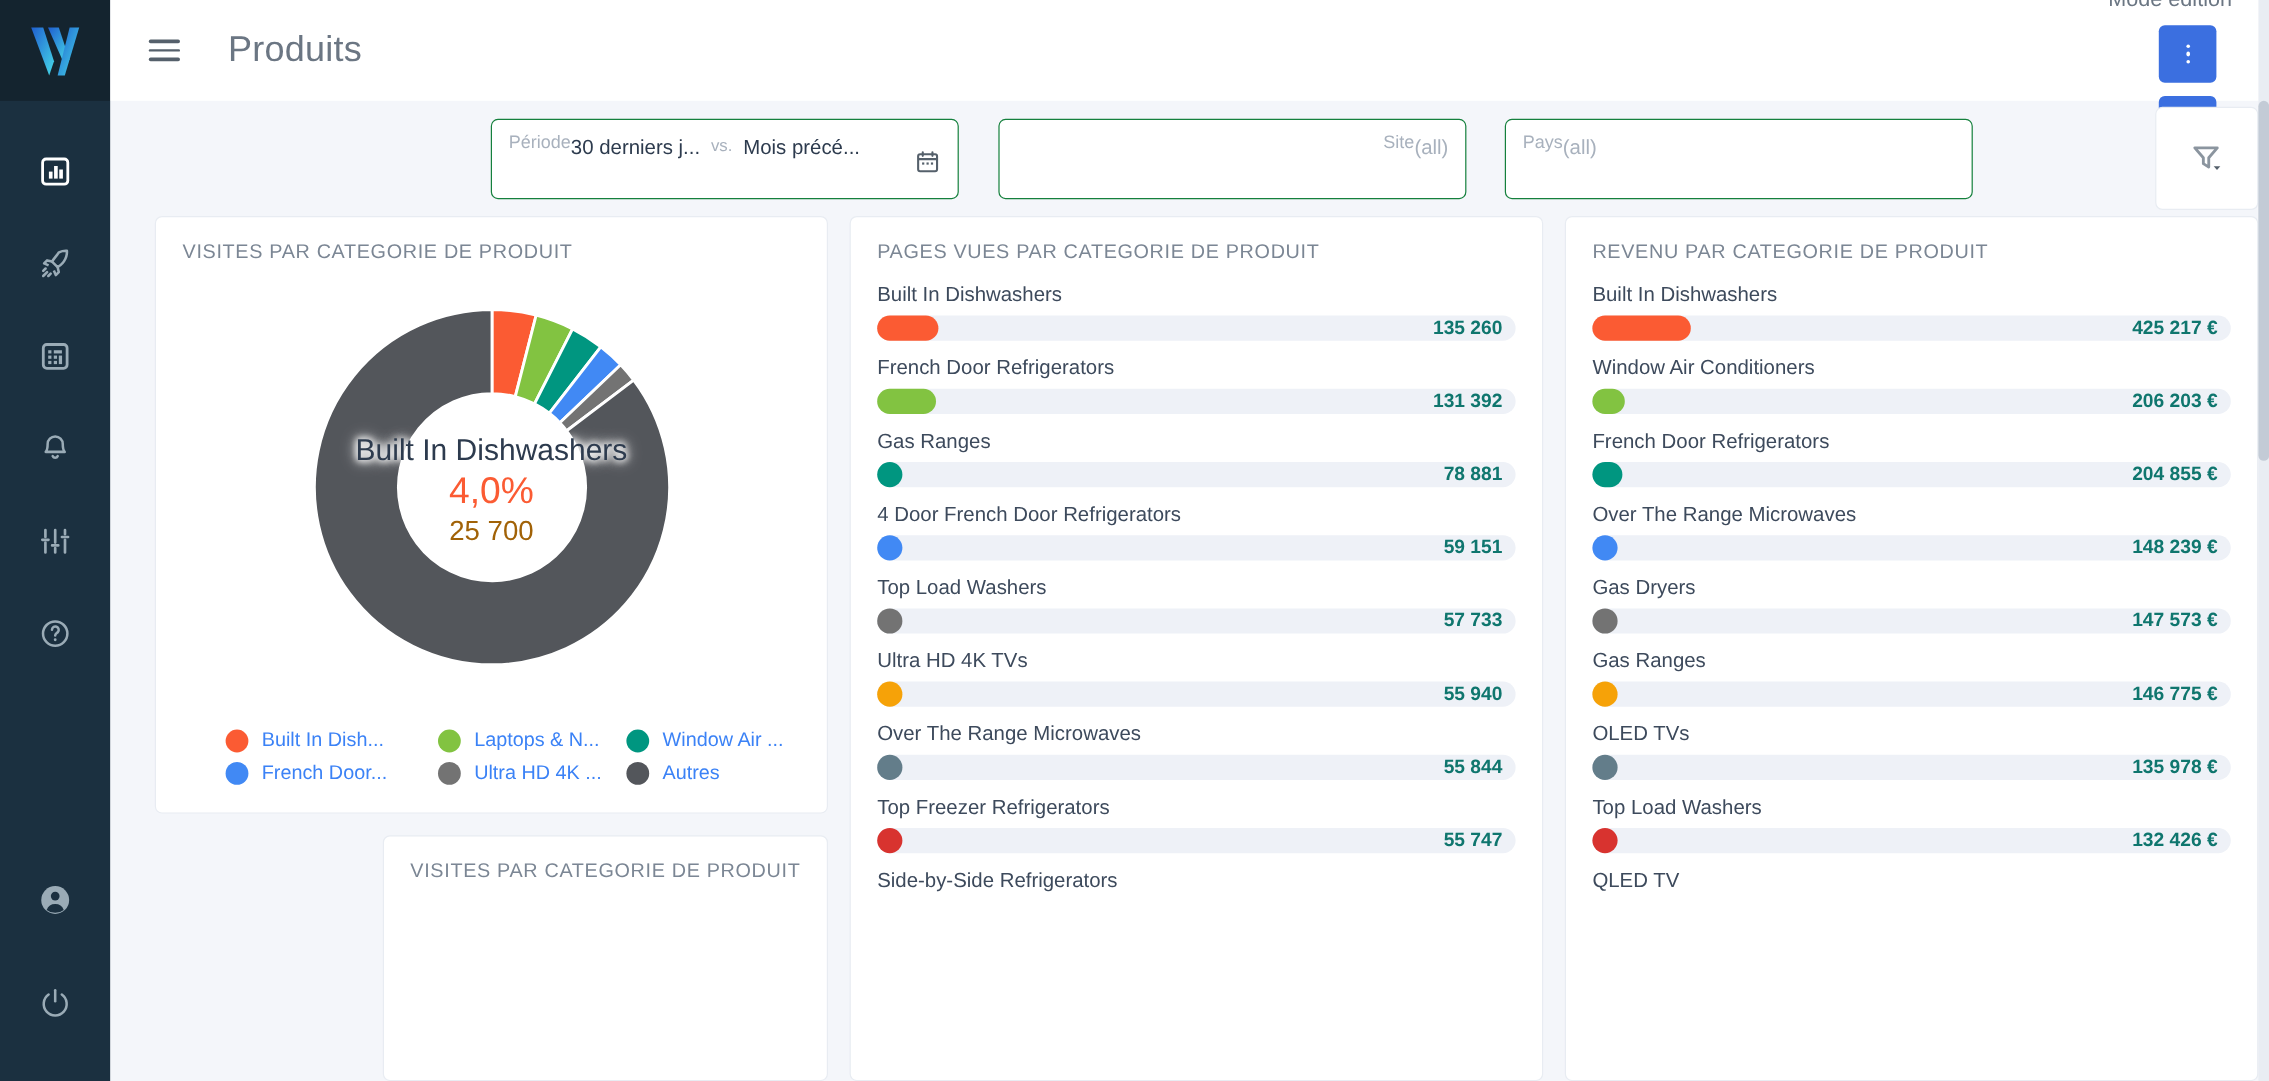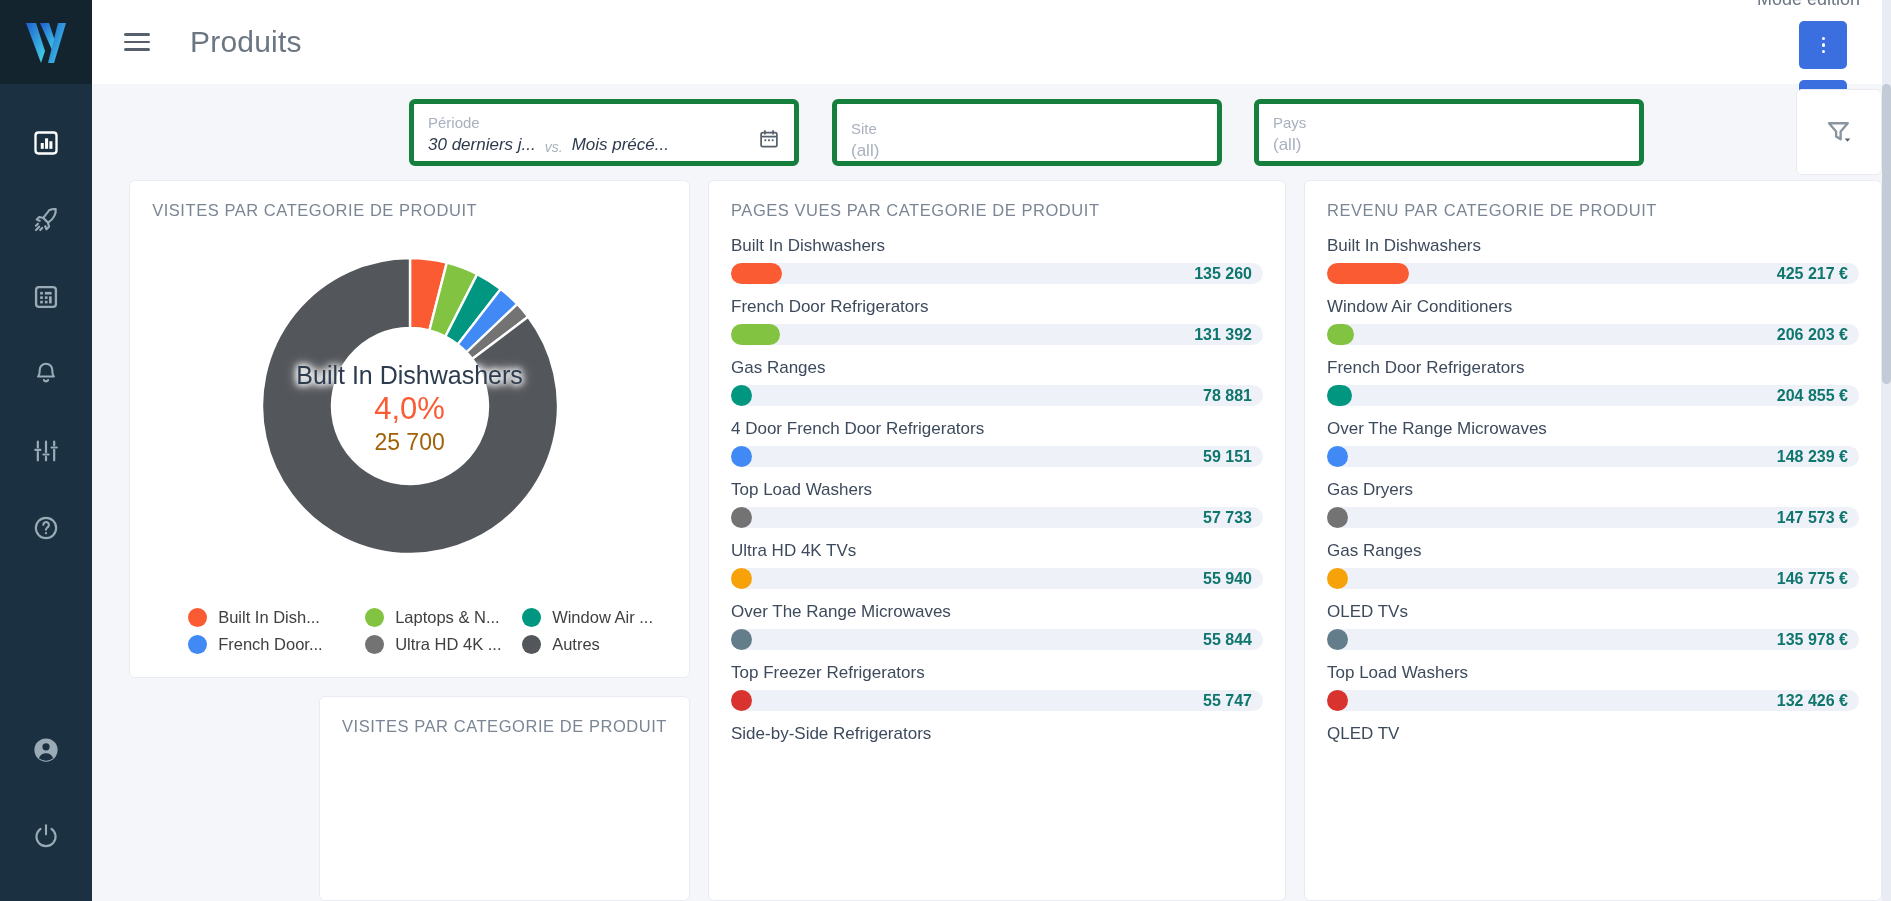--- a/index.html
+++ b/index.html
@@ -71,29 +71,29 @@
   }
   .kebab { display:flex; flex-direction:column; gap:3px; align-items:center; }
   .kebab i { display:block; width:3.5px; height:3.5px; border-radius:50%; background:#fff; }
 
   
   .filterbar {
     height: 96px; flex: 0 0 96px;
     display: flex; align-items: center; padding: 0 20px 0 0;
   }
   .filter-card {
-    background: #ffffff; border: 5px solid #15803d; border-radius: 6px;
+    background: #ffffff; border: 1px solid #15803d; border-radius: 6px;
     height: 67px; position: relative; padding: 10px 14px 0 14px;
-    display: flex; flex-direction: column; justify-content: flex-start;
+    display: flex; flex-direction: row; justify-content: flex-start;
   }
   .f-period { width: 390px; margin-left: 317px; }
   .f-site   { width: 390px; margin-left: 33px; justify-content: flex-end; }
   .f-pays   { width: 390px; margin-left: 32px; }
   .f-label { font-size: 15px; color: #a8b1bd; line-height: 18px; }
-  .f-valrow { display: flex; align-items: flex-end; gap: 9px; margin-top: 3px; font-style: italic; }
+  .f-valrow { display: flex; align-items: flex-start; gap: 9px; margin-top: 3px; }
   .f-val { font-size: 17px; color: #2d3b4e; font-weight: 400; }
   .f-vs { font-size: 14px; color: #a8b1bd; }
   .f-sub { font-size: 17px; color: #a8b1bd; margin-top: 3px; }
   .cal-icon { position: absolute; right: 14px; top: 24px; }
   .funnel-btn {
     margin-left: auto; width: 86px; height: 86px;
     background: #fff; border: 1px solid #e8ecf2; border-radius: 6px;
     display: flex; align-items: center; justify-content: center; cursor: pointer;
   }
 
@@ -133,21 +133,21 @@
   .dc-pct { font-size: 31px; color: #fb5b33; margin-top: 1px; font-weight: 400; }
   .dc-val { font-size: 23px; color: #a16207; margin-top: 2px; }
 
   
   .legend {
     display: grid; grid-template-columns: 177px 157px auto;
     row-gap: 8px; margin-top: 10px; padding: 0 14px 0 36px;
   }
   .leg-item { display: flex; align-items: center; gap: 11px; }
   .leg-dot { width: 19px; height: 19px; border-radius: 50%; flex: 0 0 19px; }
-  .leg-txt { font-size: 16.5px; color: #404040; white-space: nowrap; }
+  .leg-txt { font-size: 16.5px; color: #3b82f6; white-space: nowrap; }
 
   
   .barlist { margin-top: 16px; }
   .bar-row { margin-bottom: 13px; }
   .bar-name { font-size: 17px; color: #3d4a5c; margin-bottom: 7px; white-space: nowrap; }
   .bar-track {
     position: relative; height: 21px; background: #eef1f7; border-radius: 11px;
   }
   .bar-fill { position: absolute; left: 0; top: 0; height: 21px; border-radius: 11px; }
   .bar-val {

